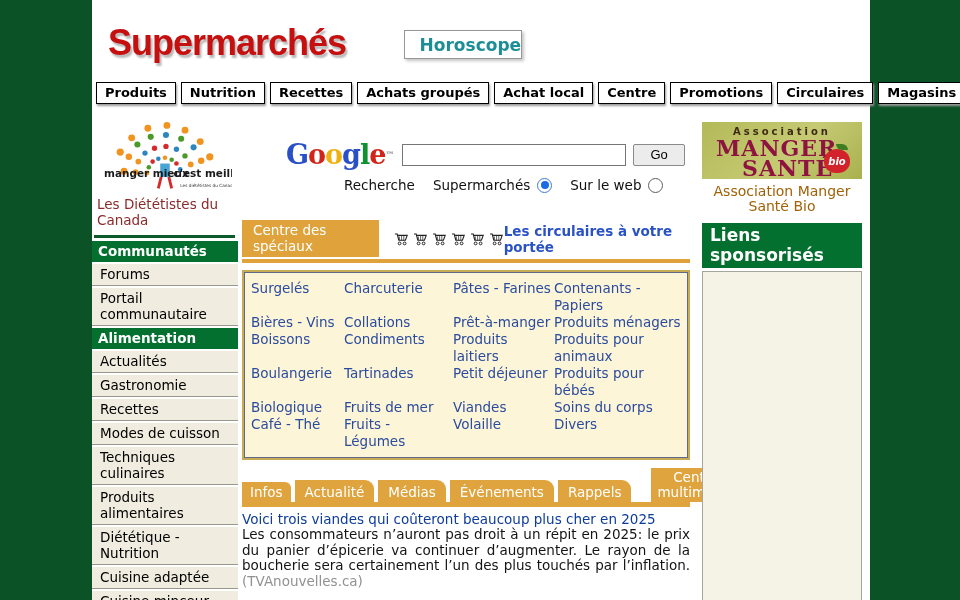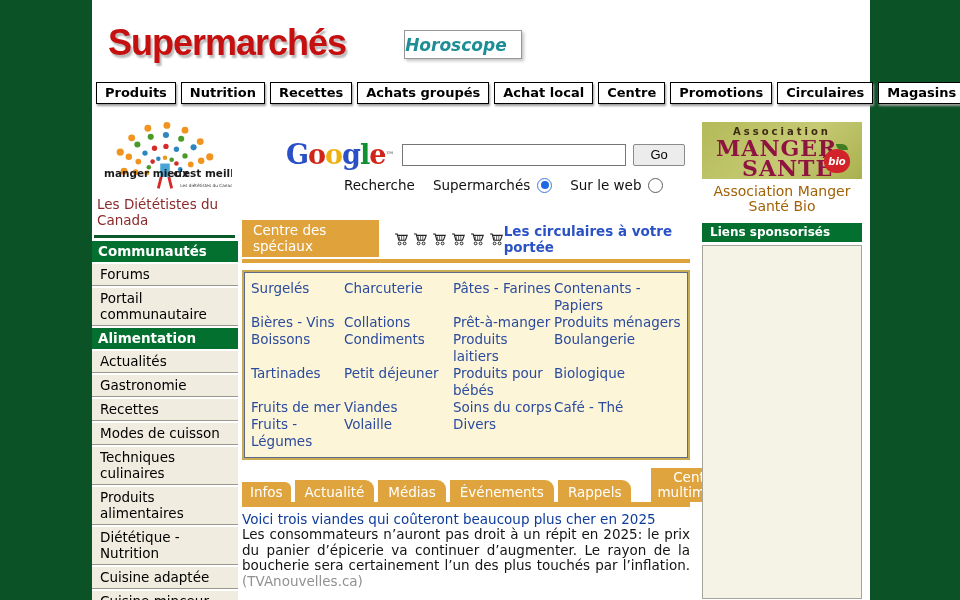--- a/index.html
+++ b/index.html
@@ -15,22 +15,22 @@
   .site-title{
     margin-left:16px;
     font-family:"Liberation Sans",sans-serif;
     font-weight:bold;font-size:36px;letter-spacing:-1px;
     color:#c60f0f;text-shadow:2px 3px 2px #b9b9b9;
     line-height:34px;
   }
   .horoscope-btn{
     margin-left:58px;margin-top:4px;width:116px;height:27px;
     border:1px solid #979797;background:#fff;box-shadow:2px 2px 3px #c4c4c4;
-    display:flex;align-items:center;justify-content:flex-start;
-    color:#1d8e96;font-weight:bold;font-size:17px;cursor:pointer;font-style:italic;
+    display:flex;align-items:center;justify-content:flex-end;
+    color:#1d8e96;font-weight:bold;font-size:17px;cursor:pointer;
   }
 
   
   .navbar{display:flex;align-items:center;gap:5px;margin:22px 0 0 4px;}
   .nav-btn{
     border:1px solid #000;background:#fff;
     font-family:"DejaVu Sans",sans-serif;font-weight:bold;font-size:13px;
     padding:2px 8px 3px;box-shadow:1px 2px 2px #9c9c9c;cursor:pointer;white-space:nowrap;
   }
 
@@ -89,21 +89,21 @@
   
   .banner{position:relative;width:160px;height:57px;margin:10px auto 0;cursor:pointer;
     background:linear-gradient(135deg,#b3ba58 0%,#c6ca74 55%,#a9b14e 100%);overflow:hidden;}
   .bn-asso{position:absolute;top:4px;left:0;width:100%;text-align:center;font-size:10px;font-weight:bold;letter-spacing:3px;color:#3c2a12;}
   .bn-manger{position:absolute;top:13px;left:14px;font-family:"DejaVu Serif",serif;font-size:22px;font-weight:bold;color:#8e1340;letter-spacing:1px;}
   .bn-sante{position:absolute;top:33px;left:40px;font-family:"DejaVu Serif",serif;font-size:22px;font-weight:bold;color:#8e1340;letter-spacing:1px;}
   .bn-apple{position:absolute;right:12px;bottom:6px;width:26px;height:24px;background:#d3232a;border-radius:50% 50% 46% 46%;display:flex;align-items:center;justify-content:center;}
   .bn-apple::before{content:"";position:absolute;top:-5px;right:2px;width:12px;height:6px;background:#3f7d23;border-radius:0 8px 0 8px;}
   .bn-bio{color:#fff;font-style:italic;font-size:10px;font-weight:bold;}
   .banner-cap{display:block;text-align:center;color:#a16207;font-size:14px;line-height:15px;margin-top:5px;text-decoration:none;cursor:pointer;}
-  .sponsor-h{margin-top:9px;background:#04702f;color:#fff;font-weight:bold;font-size:12px;padding:2px 8px 3px;}
+  .sponsor-h{margin-top:9px;background:#04702f;color:#fff;font-weight:bold;font-size:17px;padding:2px 8px 3px;}
   .sponsor-box{margin-top:3px;border:1px solid #a5a59b;background:#f5f3e6;height:352px;}
 
   svg{display:inline-block;}
 </style>
 </head>
 <body>
 
 <div class="page">
 
   <div class="masthead">
@@ -256,20 +256,21 @@
         <a class="cat">Charcuterie</a>
         <a class="cat">Pâtes - Farines</a>
         <a class="cat">Contenants - Papiers</a>
         <a class="cat">Bières - Vins</a>
         <a class="cat">Collations</a>
         <a class="cat">Prêt-à-manger</a>
         <a class="cat">Produits ménagers</a>
         <a class="cat">Boissons</a>
         <a class="cat">Condiments</a>
         <a class="cat">Produits laitiers</a>
+        <a class="cat" style="max-width:130px;">Produits pour animaux</a>
         <a class="cat">Boulangerie</a>
         <a class="cat">Tartinades</a>
         <a class="cat">Petit déjeuner</a>
         <a class="cat">Produits pour bébés</a>
         <a class="cat">Biologique</a>
         <a class="cat">Fruits de mer</a>
         <a class="cat">Viandes</a>
         <a class="cat">Soins du corps</a>
         <a class="cat">Café - Thé</a>
         <a class="cat">Fruits - Légumes</a>

